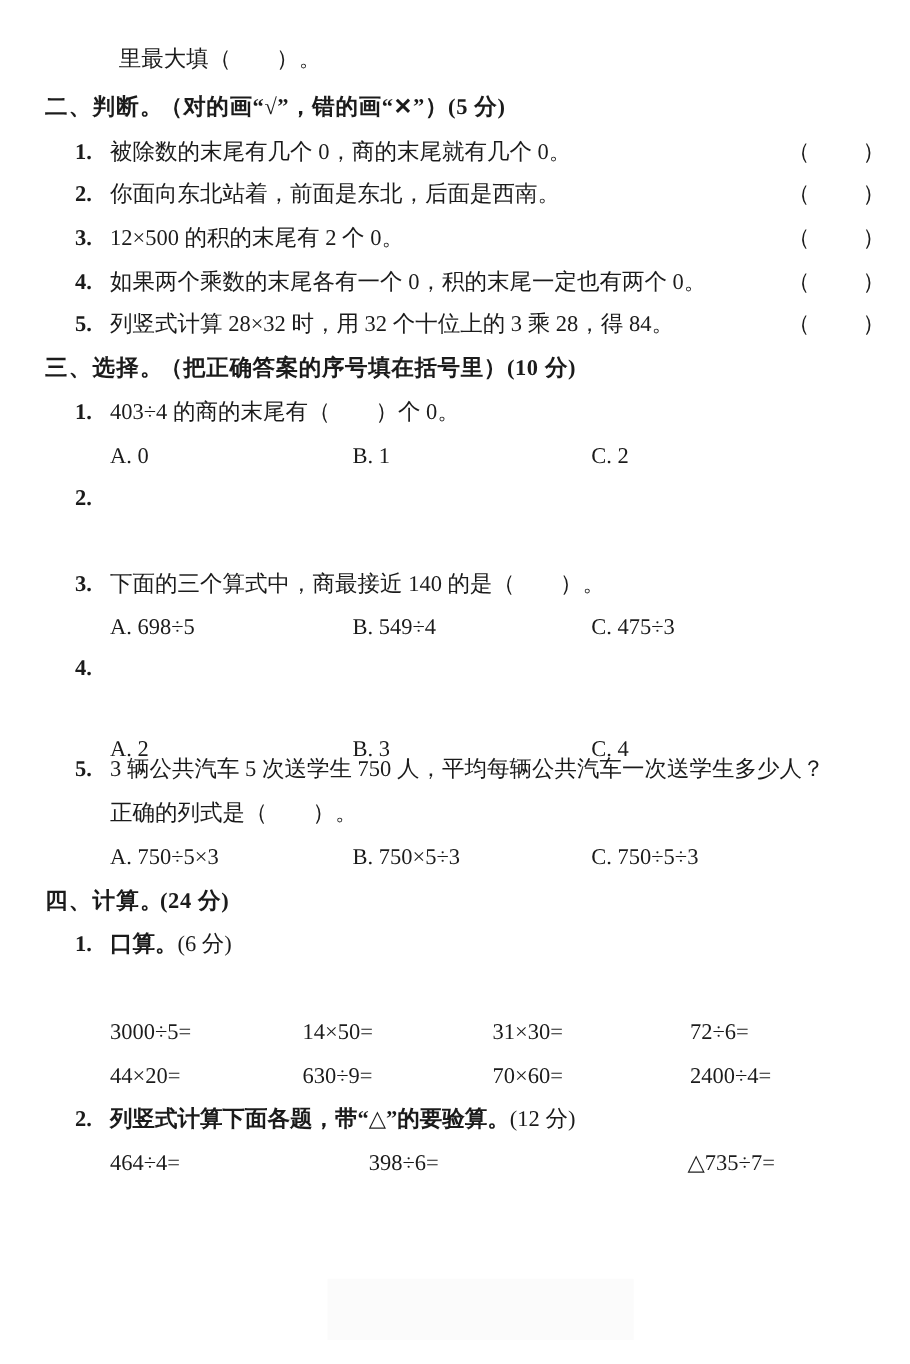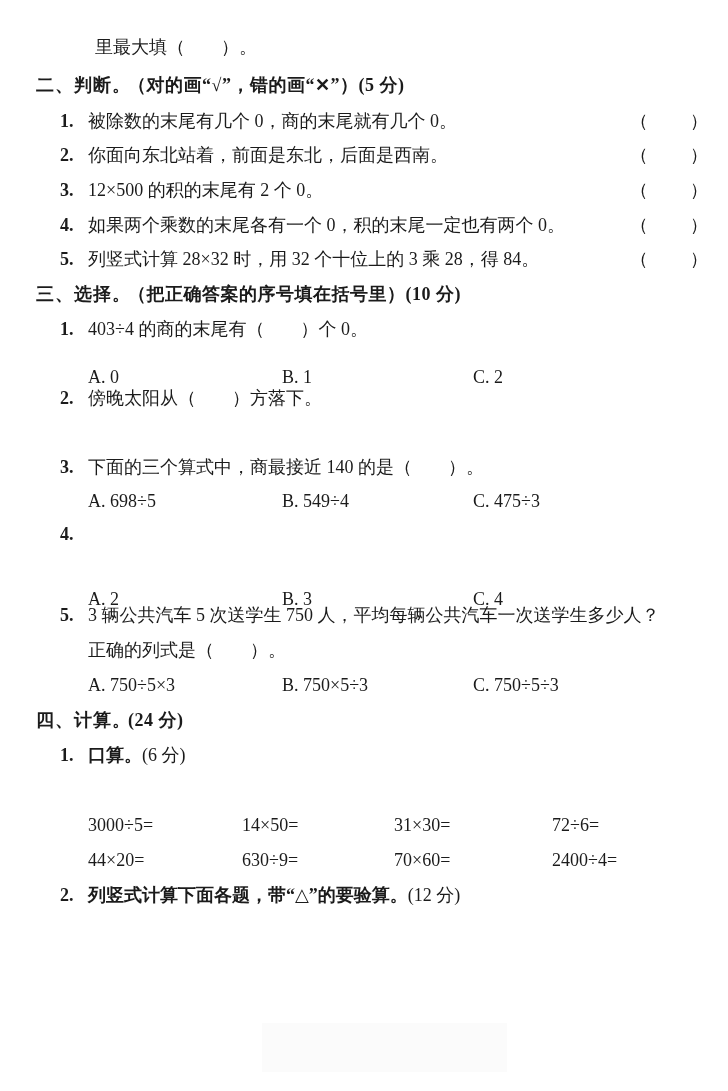--- a/index.html
+++ b/index.html
@@ -90,29 +90,28 @@
 
   <div class="row" style="top:281px;">
     <span class="h-name">三、选择。</span>
     <span class="h-note" style="left:128px;">（把正确答案的序号填在括号里）(10 分)</span>
   </div>
 
   <div class="row" style="top:316px;">
     <span class="inum">1.</span>
     <span class="itext">403÷4 的商的末尾有（　　）个 0。</span>
   </div>
-  <div class="row" style="top:364px;padding-left:12px;">
+  <div class="row" style="top:351px;padding-left:12px;">
     <span class="opt-a">A. 0</span>
     <span class="opt-b">B. 1</span>
     <span class="opt-c">C. 2</span>
   </div>
 
   <div class="row" style="top:385px;">
     <span class="inum">2.</span>
-    <span class="itext">傍晚太阳从（　　）方落下。</span>
   </div>
 
   <div class="row" style="top:454px;">
     <span class="inum">3.</span>
     <span class="itext">下面的三个算式中，商最接近 140 的是（　　）。</span>
   </div>
   <div class="row" style="top:488px;">
     <span class="opt-a">A. 698÷5</span>
     <span class="opt-b">B. 549÷4</span>
     <span class="opt-c">C. 475÷3</span>
@@ -161,16 +160,21 @@
     <span class="col-2">630÷9=</span>
     <span class="col-3">70×60=</span>
     <span class="col-4">2400÷4=</span>
   </div>
 
   <div class="row" style="top:882px;">
     <span class="inum">2.</span>
     <span class="itext"><span class="sub-main">列竖式计算下面各题，带“△”的要验算。</span><span>(12 分)</span></span>
   </div>
 
+  <div class="row" style="top:917px;">
+    <span class="vcol-1">464÷4=</span>
+    <span class="vcol-2">398÷6=</span>
+    <span class="vcol-3">△735÷7=</span>
+  </div>
 
   <div class="scan-smudge"></div>
 
 </div>
 
 </body></html>

